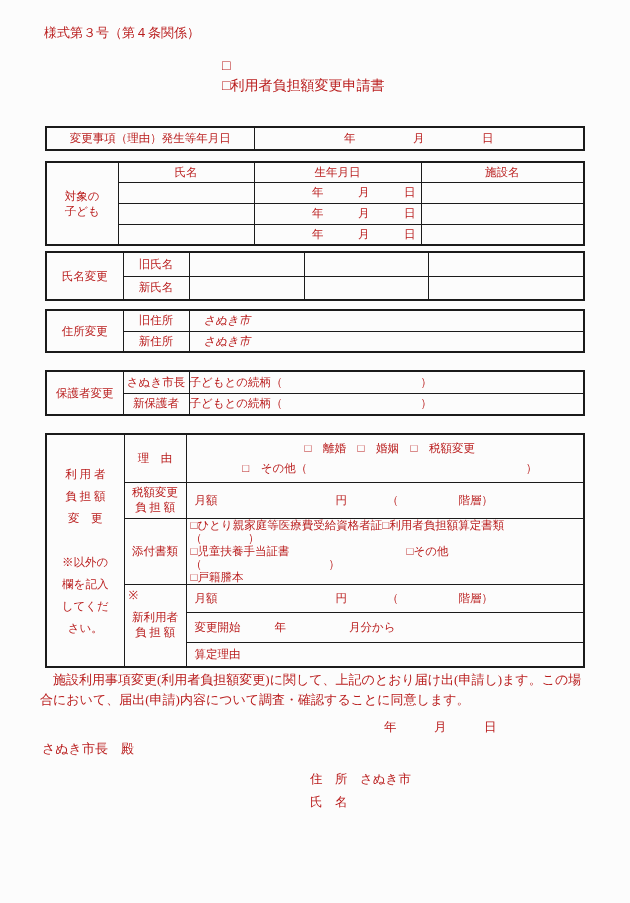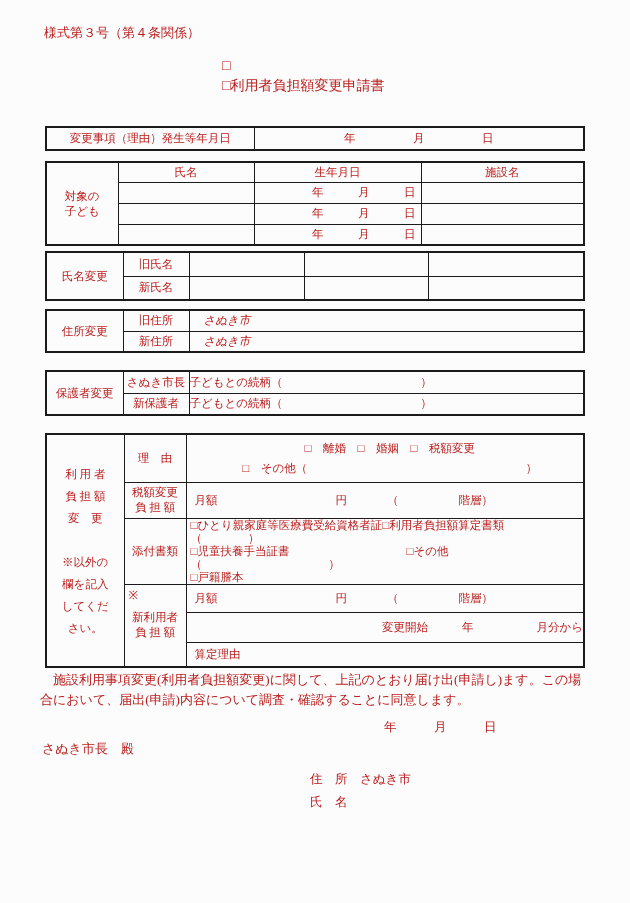--- a/index.html
+++ b/index.html
@@ -37,21 +37,21 @@
   .sub2 { text-align:center; line-height:15px; }
   .reason-cell { vertical-align:middle; }
   .reason-cell div { padding-left:10px; line-height:20px;text-align:center; }
   .attach-cell div { padding-left:4px; line-height:13px; }
   .attach-l3 { display:flex;text-align:right; }
   .attach-l3 .b { margin-left:117px; }
   .amount-line { display:flex; padding-left:8px; }
   .a-yen { margin-left:118px; }
   .a-open { margin-left:40px; }
   .a-tier { margin-left:60px; }
-  .start-line { display:flex; padding-left:8px;justify-content:flex-end; }
+  .start-line { display:flex; padding-left:8px; }
   .s-year { margin-left:34px; }
   .s-from { margin-left:63px; }
   .calc-cell { vertical-align:top !important; padding:4px 0 0 8px !important; }
   .star-cell { position:relative; }
   .star { position:absolute; top:2px; left:4px; }
   .star-label { display:flex; align-items:center; justify-content:center; height:100%; text-align:center; line-height:15px; }
   .declaration { left:40px; top:670px; width:552px; font-size:13px; line-height:20px; }
   .date-line { left:384px; top:719px; font-size:12.5px; }
   .addressee { left:42px; top:740px; font-size:13px; }
   .applicant { left:310px; top:771px; font-size:12.5px; }

